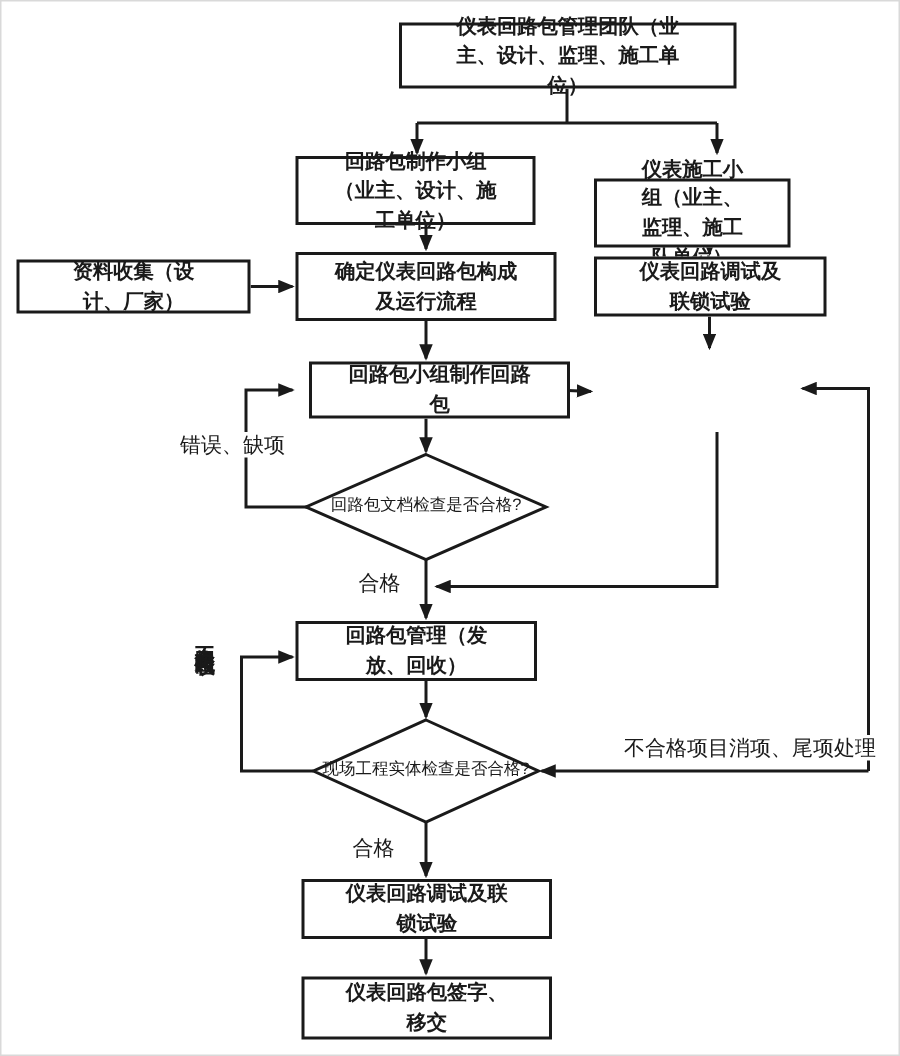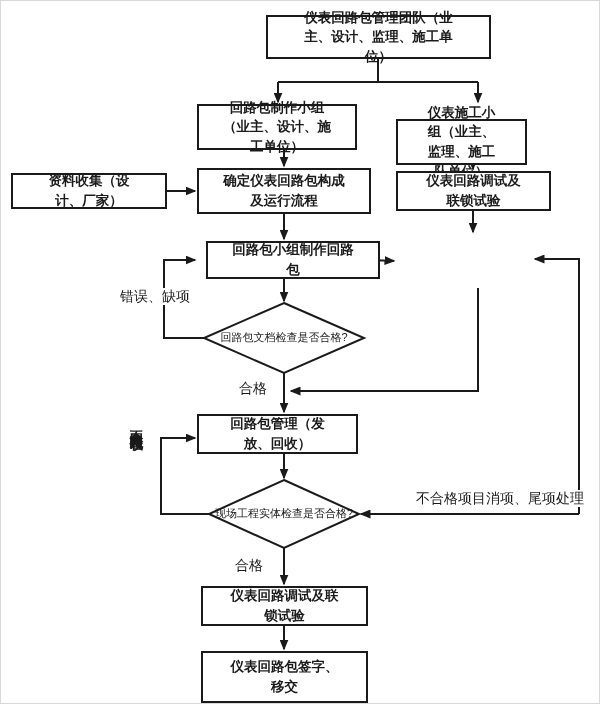--- a/index.html
+++ b/index.html
@@ -102,21 +102,21 @@
   </div>
 
   <div class="dlabel" style="left:211px;top:487px;width:144px;height:52px">
     <span>现场工程实体检查是否合格?</span>
   </div>
 
   <div class="node" style="left:200px;top:585px;width:167px;height:40px">
     <span>仪表回路调试及联锁试验</span>
   </div>
 
-  <div class="node" style="left:200px;top:650px;width:167px;height:52px">
+  <div class="node" style="left:200px;top:650px;width:167px;height:42px">
     <span>仪表回路包签字、移交</span>
   </div>
 
   <div class="elabel" style="left:82px;top:287px">错误、缺项</div>
 
   <div class="elabel" style="left:201px;top:379px">合格</div>
 
   <div class="vlabel" style="left:126px;top:419px;height:128px">不合格回路包回收</div>
 
   <div class="elabel" style="left:378px;top:489px">不合格项目消项、尾项处理</div>

